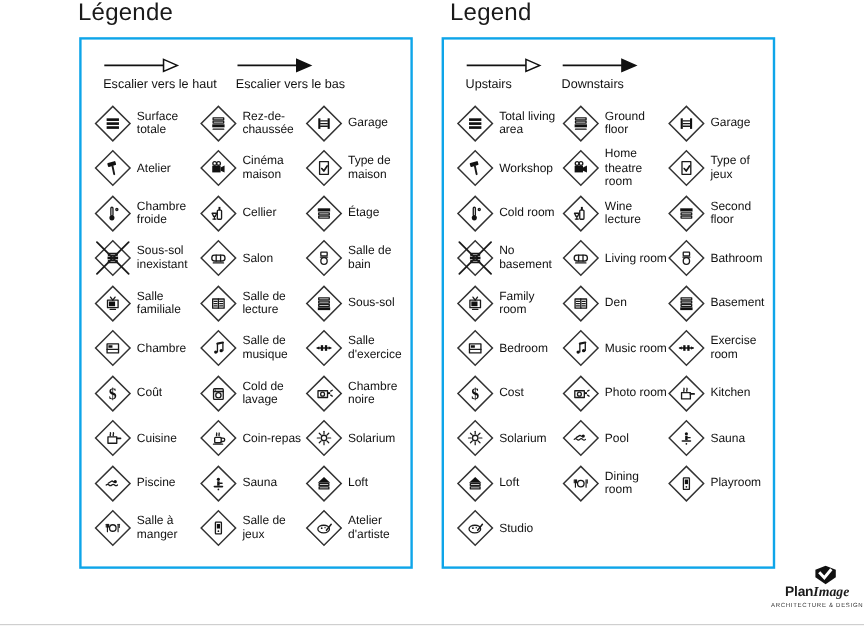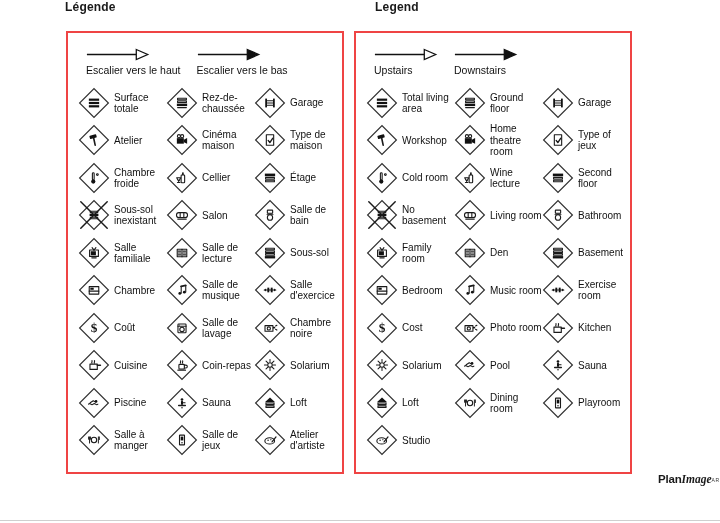--- a/index.html
+++ b/index.html
@@ -2,35 +2,35 @@
 <html><head>
 <meta charset="utf-8">
 <style>
   html,body{margin:0;padding:0;}
   body{
     width:720px;height:523px;position:relative;overflow:hidden;
     background:#ffffff;color:#1a1a1a;
     font-family:"Liberation Sans", sans-serif;
     -webkit-font-smoothing:antialiased;
   }
-  .title{position:absolute;top:0px;margin:0;font-size:12px;font-weight:bold;letter-spacing:.2px;}
+  .title{position:absolute;top:0px;margin:0;font-size:20px;font-weight:normal;letter-spacing:.2px;}
   .title.fr{left:65px;}
   .title.en{left:375px;}
-  .panel{position:absolute;top:31px;width:278px;height:443px;border:2px solid #ef4444;background:#fff;box-sizing:border-box;}
+  .panel{position:absolute;top:31px;width:278px;height:443px;border:2px solid #0ea5e9;background:#fff;box-sizing:border-box;}
   .panel.fr{left:66px;}
-  .panel.en{left:354px;}
+  .panel.en{left:368px;}
   .arrows{display:flex;gap:16px;padding:15px 0 0 18px;}
   .arrow-group{display:flex;flex-direction:column;gap:3px;}
   .arrow{width:64px;height:13px;display:block;}
   .arrow-label{font-size:10.5px;white-space:nowrap;color:#111;}
   .grid{display:grid;grid-template-columns:88px 88px 86px;grid-auto-rows:37.5px;padding:8px 0 0 10px;}
   .cell{display:flex;align-items:center;gap:4px;}
   .cell-icon{width:32px;height:32px;flex:0 0 32px;overflow:visible;}
   .cell-label{font-size:10px;line-height:1.12;color:#111;width:57px;}
-  .logo{position:absolute;left:644px;top:471px;width:74px;display:flex;flex-direction:row;align-items:center;}
+  .logo{position:absolute;left:644px;top:471px;width:74px;display:flex;flex-direction:column;align-items:center;}
   .logo-mark{width:22px;height:17px;margin-left:14px;}
   .logo-text{font-size:11.5px;line-height:1;margin-top:1px;white-space:nowrap;}
   .logo-text .lp{font-weight:bold;letter-spacing:-.2px;}
   .logo-text .li{font-weight:bold;font-style:italic;font-family:"Liberation Serif", serif;}
   .logo-tagline{font-size:5px;letter-spacing:.6px;color:#333;margin-top:1px;white-space:nowrap;}
   .page-edge{position:absolute;left:0;right:0;bottom:2px;height:1px;background:#cfcfcf;}
 </style>
 </head>
 <body>
 
@@ -284,21 +284,21 @@
       <div class="cell">
         <svg class="cell-icon" viewBox="0 0 34 34" overflow="visible">
           <rect x="6.2" y="6.2" width="21.6" height="21.6" transform="rotate(45 17 17)" fill="#fff" stroke="#333" stroke-width="1.3"></rect>
           <g transform="translate(17 17) scale(0.78) translate(-12 -12)" fill="none" stroke="#1a1a1a" stroke-width="1.5" stroke-linecap="round" stroke-linejoin="round">
             <rect x="6.5" y="6.5" width="11" height="12" rx="1"></rect>
             <line x1="6.5" y1="9.6" x2="17.5" y2="9.6"></line>
             <circle cx="8.7" cy="8" r="0.7" fill="#111" stroke="none"></circle>
             <circle cx="12" cy="13.9" r="3"></circle>
           </g>
         </svg>
-        <span class="cell-label">Salle de lavage</span>
+        <span class="cell-label">Cold de lavage</span>
       </div>
       <div class="cell">
         <svg class="cell-icon" viewBox="0 0 34 34" overflow="visible">
           <rect x="6.2" y="6.2" width="21.6" height="21.6" transform="rotate(45 17 17)" fill="#fff" stroke="#333" stroke-width="1.3"></rect>
           <g transform="translate(17 17) scale(0.78) translate(-12 -12)" fill="none" stroke="#1a1a1a" stroke-width="1.5" stroke-linecap="round" stroke-linejoin="round">
             <rect x="5.2" y="8.8" width="10.8" height="7.6"></rect>
             <circle cx="10.4" cy="12.6" r="2.2"></circle>
             <rect x="16" y="10.4" width="3" height="2.2" fill="#111" stroke="none"></rect>
             <line x1="19.6" y1="9.2" x2="21.4" y2="8.2"></line>
             <line x1="19.6" y1="13.8" x2="21.4" y2="14.8"></line>

